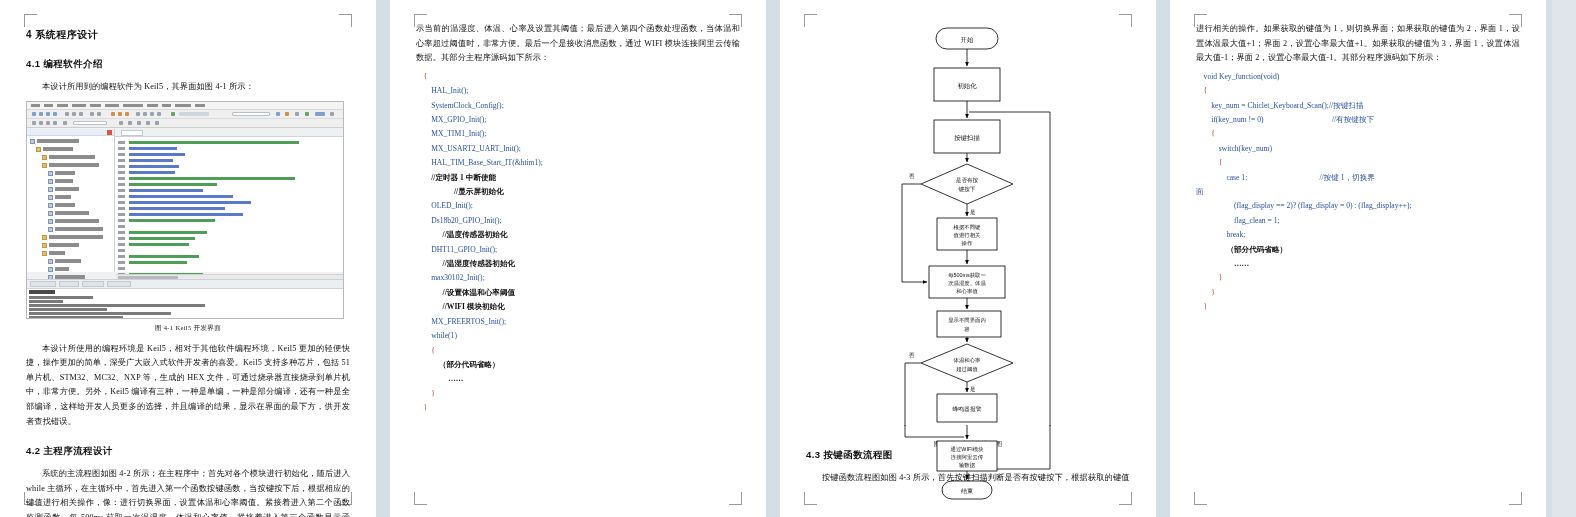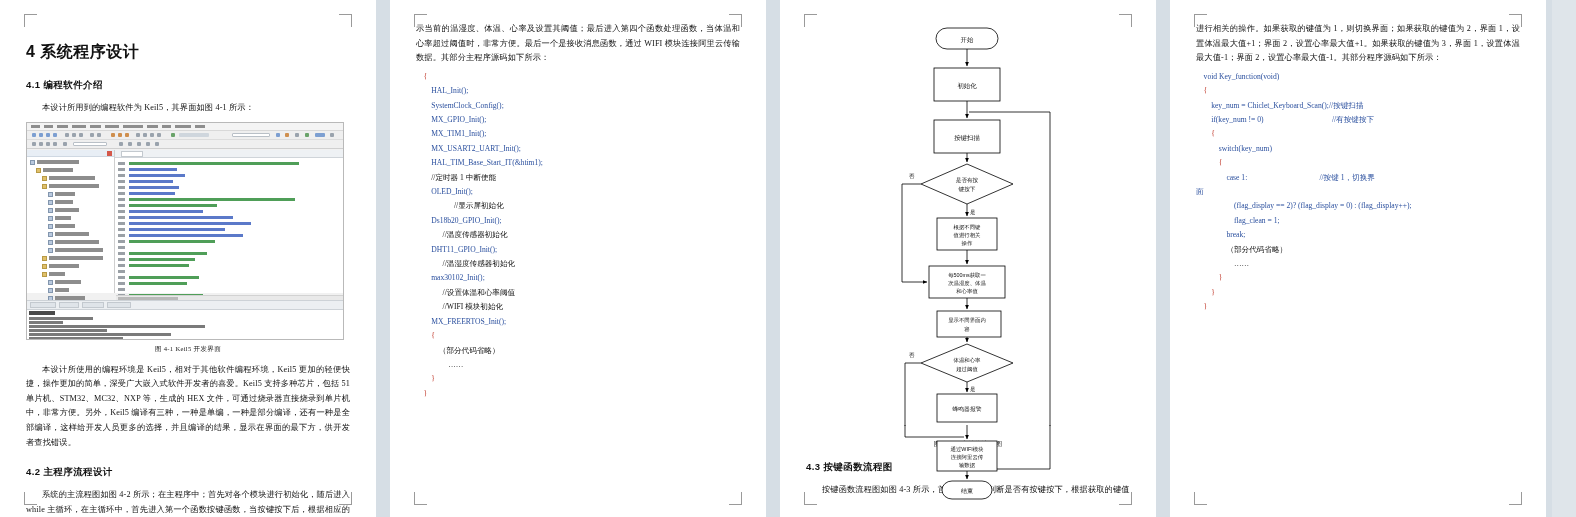--- a/index.html
+++ b/index.html
@@ -40,22 +40,22 @@
   .cmark.br::after  { right: 0; bottom: 0; width: 13px; height: 1px; }
   .cmark.tl { left: 24px; top: 14px; }
   .cmark.tr { right: 24px; top: 14px; }
   .cmark.bl { left: 24px; bottom: 12px; }
   .cmark.br { right: 24px; bottom: 12px; }
 
   .body-area { position: absolute; left: 26px; top: 18px; right: 26px; bottom: 16px; }
 
   h1.doc-h1 {
     font-family: "Liberation Sans", "DejaVu Sans", sans-serif;
-    font-size: 16px; font-weight: 700; color: #111;
-    margin: 24px 0 0 0; letter-spacing: .5px;
+    font-size: 10px; font-weight: 700; color: #111;
+    margin: 10px 0 0 0; letter-spacing: .5px;
   }
   h2.doc-h2 {
     font-family: "Liberation Sans", "DejaVu Sans", sans-serif;
     font-size: 9.5px; font-weight: 700; color: #111;
     margin: 16px 0 0 0; letter-spacing: .4px;
   }
   p.para {
     font-size: 8.2px; line-height: 14.6px; color: #111;
     margin: 9px 0 0 0; text-align: justify; text-indent: 16px;
     letter-spacing: .15px;
@@ -66,21 +66,21 @@
     margin: 5px 0 0 0; letter-spacing: .3px;
   }
 
   
   .code { margin-top: 4px; }
   .code .ln {
     font-family: "Liberation Serif", "DejaVu Serif", serif;
     font-size: 7.6px; line-height: 14.4px; color: #2a4f9e; white-space: pre;
   }
   .code .ln.brace { color: #c0392b; }
-  .code .ln.zh { color: #111; font-weight: 400; }
+  .code .ln.zh { color: #111; font-weight: 700; }
 
   
   .ide {
     position: relative; margin-top: 6px;
     width: 318px; height: 218px;
     background: #f1f1f1; border: 1px solid #b9b9b9;
     overflow: hidden;
   }
   .ide-menu { height: 8px; background: #f4f4f4; border-bottom: 1px solid #d8d8d8; position: relative; }
   .ide-menu .mi { position: absolute; top: 2px; height: 3px; background: #8e8e8e; }
@@ -392,30 +392,31 @@
       <p class="para cont" style="margin-top:4px">示当前的温湿度、体温、心率及设置其阈值；最后进入第四个函数处理函数，当体温和心率超过阈值时，非常方便。最后一个是接收消息函数，通过 WIFI 模块连接阿里云传输数据。其部分主程序源码如下所示：</p>
       <div class="code">
           <div class="ln brace">    {</div>
           <div class="ln">        HAL_Init();</div>
           <div class="ln">        SystemClock_Config();</div>
           <div class="ln">        MX_GPIO_Init();</div>
           <div class="ln">        MX_TIM1_Init();</div>
           <div class="ln">        MX_USART2_UART_Init();</div>
           <div class="ln">        HAL_TIM_Base_Start_IT(&amp;htim1);</div>
           <div class="ln zh">        //定时器 1 中断使能</div>
+          <div class="ln zh">                    //显示屏初始化</div>
           <div class="ln">        OLED_Init();</div>
-          <div class="ln zh">                    //显示屏初始化</div>
           <div class="ln">        Ds18b20_GPIO_Init();</div>
           <div class="ln zh">              //温度传感器初始化</div>
           <div class="ln">        DHT11_GPIO_Init();</div>
           <div class="ln zh">              //温湿度传感器初始化</div>
           <div class="ln">        max30102_Init();</div>
           <div class="ln zh">              //设置体温和心率阈值</div>
           <div class="ln zh">              //WIFI 模块初始化</div>
           <div class="ln">        MX_FREERTOS_Init();</div>
+          <div class="ln">        while(1)</div>
           <div class="ln brace">        {</div>
           <div class="ln zh">            （部分代码省略）</div>
           <div class="ln zh">                 ……</div>
           <div class="ln brace">        }</div>
           <div class="ln brace">    }</div>
         </div>
     </div>
   </div>
 
   <div class="gutter"></div>
@@ -523,21 +524,21 @@
           <g font-family="'Liberation Sans', 'DejaVu Sans', sans-serif" fill="#111" text-anchor="middle">
             <text x="161" y="26" font-size="5.4">通过WIFI模块</text>
             <text x="161" y="34" font-size="5.4">连接阿里云传</text>
             <text x="161" y="42" font-size="5.4">输数据</text>
             <text x="161" y="68" font-size="6">结束</text>
           </g>
         </svg>
       </div>
 
       <p class="caption" style="margin-top:8px">图 4-2   程序总体流程图</p>
-      <h2 class="doc-h2" style="margin-top:12px">4.3  按键函数流程图</h2>
+      <h2 class="doc-h2" style="margin-top:0">4.3  按键函数流程图</h2>
       <p class="para">按键函数流程图如图 4-3 所示，首先按键扫描判断是否有按键按下，根据获取的键值</p>
     </div>
   </div>
 
   <div class="gutter"></div>
 
   <div class="page">
     <div class="cmark tl"></div>
     <div class="cmark tr"></div>
     <div class="cmark bl"></div>

